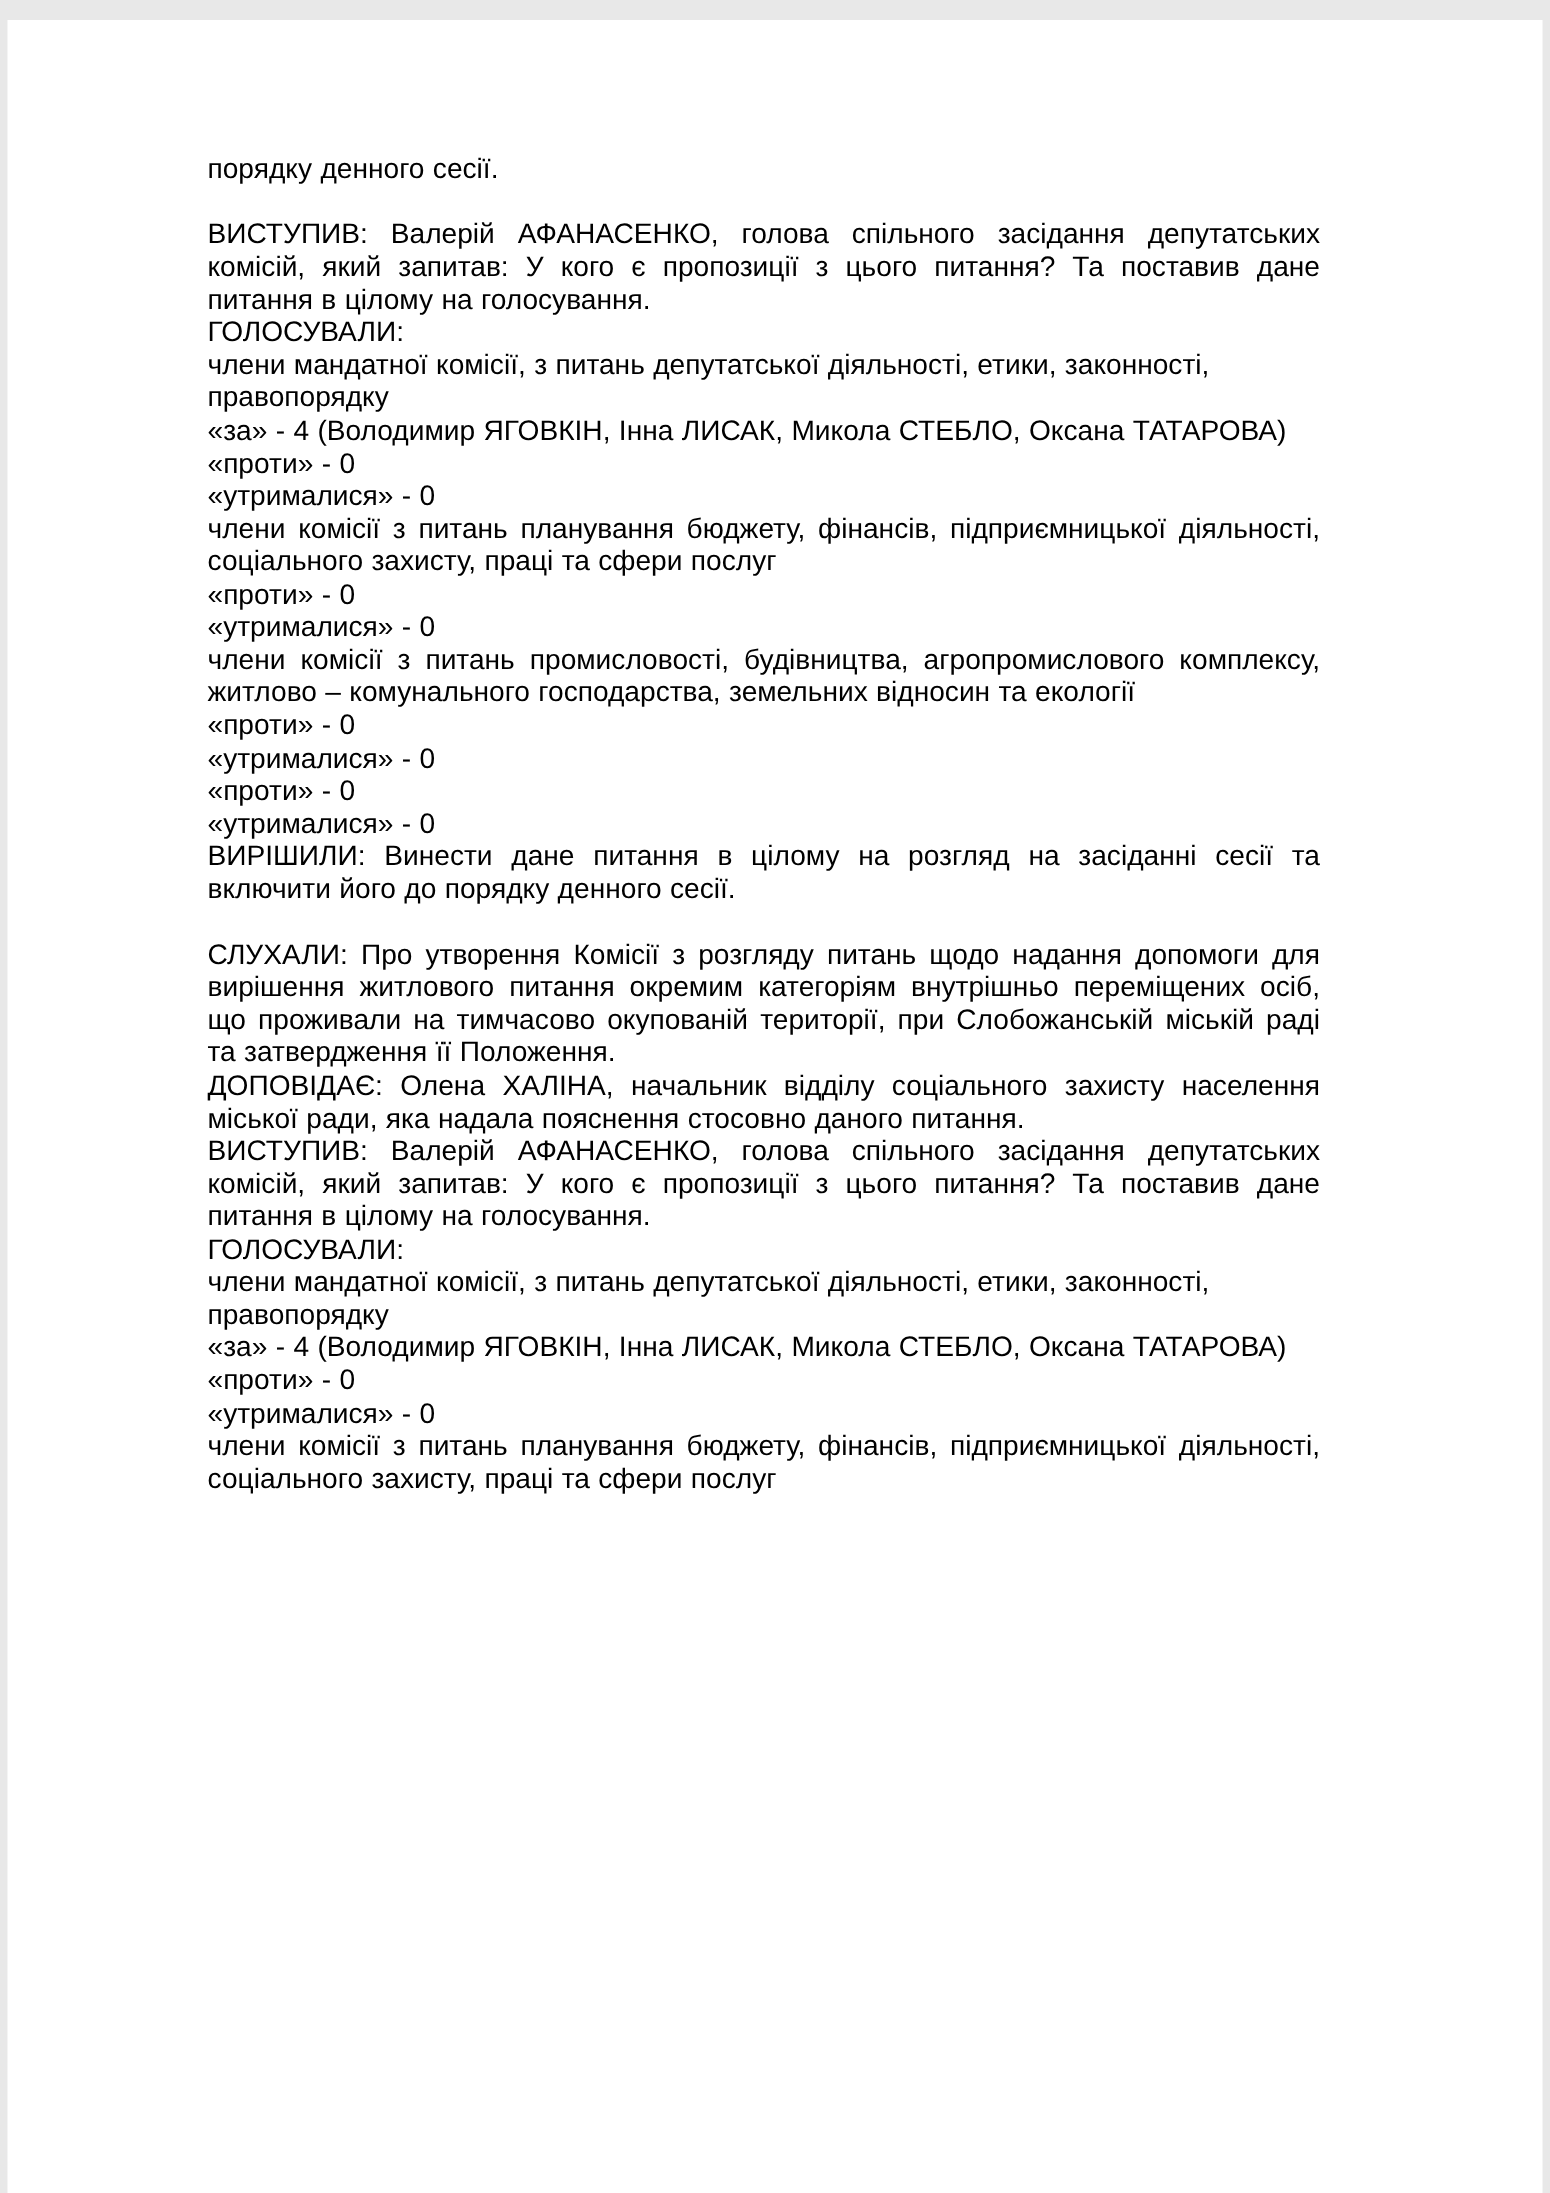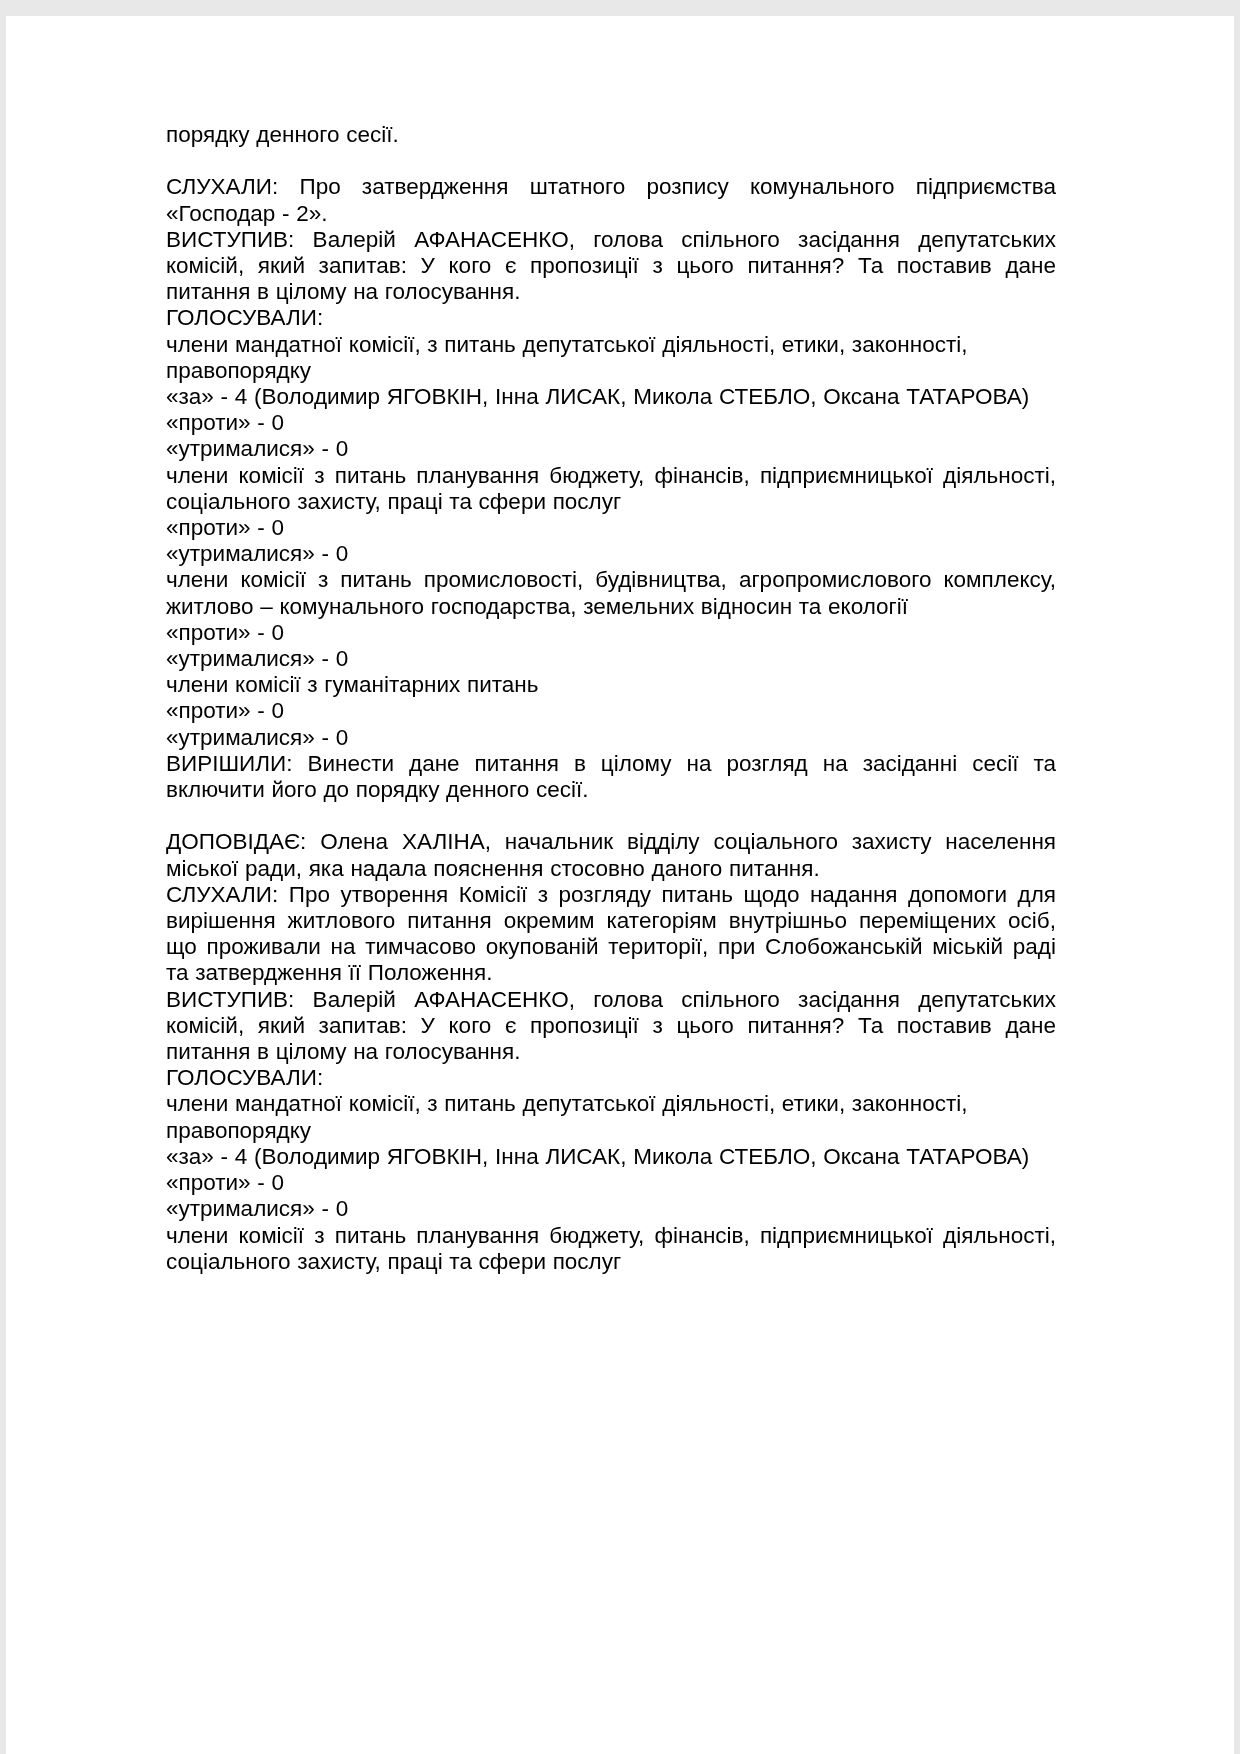--- a/index.html
+++ b/index.html
@@ -34,41 +34,39 @@
     min-height: 26.2px;
   }
 </style>
 </head>
 <body>
 
 <div class="page" style="background: rgb(255, 255, 255); color: rgb(0, 0, 0);">
   <div class="content">
       <p class="para">порядку денного сесії.</p>
       <p class="para spacer"></p>
-      <p class="para">СЛУХАЛИ: Про затвердження штатного розпису комунального підприємства «Господар - 2».</p>
       <p class="para">ВИСТУПИВ: Валерій АФАНАСЕНКО, голова спільного засідання депутатських комісій, який запитав: У кого є пропозиції з цього питання? Та поставив дане питання в цілому на голосування.</p>
       <p class="para">ГОЛОСУВАЛИ:</p>
       <p class="para">члени мандатної комісії, з питань депутатської діяльності, етики, законності,</p>
       <p class="para">правопорядку</p>
       <p class="para">«за» - 4 (Володимир ЯГОВКІН, Інна ЛИСАК, Микола СТЕБЛО, Оксана ТАТАРОВА)</p>
       <p class="para">«проти» - 0</p>
       <p class="para">«утрималися» - 0</p>
       <p class="para">члени комісії з питань планування бюджету, фінансів, підприємницької діяльності, соціального захисту, праці та сфери послуг</p>
       <p class="para">«проти» - 0</p>
       <p class="para">«утрималися» - 0</p>
       <p class="para">члени комісії з питань промисловості, будівництва, агропромислового комплексу, житлово – комунального господарства, земельних відносин та екології</p>
       <p class="para">«проти» - 0</p>
       <p class="para">«утрималися» - 0</p>
-      <p class="para">члени комісії з гуманітарних питань</p>
       <p class="para">«проти» - 0</p>
       <p class="para">«утрималися» - 0</p>
       <p class="para">ВИРІШИЛИ: Винести дане питання в цілому на розгляд на засіданні сесії та включити його до порядку денного сесії.</p>
       <p class="para spacer"></p>
+      <p class="para">СЛУХАЛИ: Про утворення Комісії з розгляду питань щодо надання допомоги для вирішення житлового питання окремим категоріям внутрішньо переміщених осіб, що проживали на тимчасово окупованій території, при Слобожанській міській раді та затвердження її Положення.</p>
       <p class="para">ДОПОВІДАЄ: Олена ХАЛІНА, начальник відділу соціального захисту населення міської ради, яка надала пояснення стосовно даного питання.</p>
-      <p class="para">СЛУХАЛИ: Про утворення Комісії з розгляду питань щодо надання допомоги для вирішення житлового питання окремим категоріям внутрішньо переміщених осіб, що проживали на тимчасово окупованій території, при Слобожанській міській раді та затвердження її Положення.</p>
       <p class="para">ВИСТУПИВ: Валерій АФАНАСЕНКО, голова спільного засідання депутатських комісій, який запитав: У кого є пропозиції з цього питання? Та поставив дане питання в цілому на голосування.</p>
       <p class="para">ГОЛОСУВАЛИ:</p>
       <p class="para">члени мандатної комісії, з питань депутатської діяльності, етики, законності,</p>
       <p class="para">правопорядку</p>
       <p class="para">«за» - 4 (Володимир ЯГОВКІН, Інна ЛИСАК, Микола СТЕБЛО, Оксана ТАТАРОВА)</p>
       <p class="para">«проти» - 0</p>
       <p class="para">«утрималися» - 0</p>
       <p class="para">члени комісії з питань планування бюджету, фінансів, підприємницької діяльності, соціального захисту, праці та сфери послуг</p>
     </div>
 </div>

